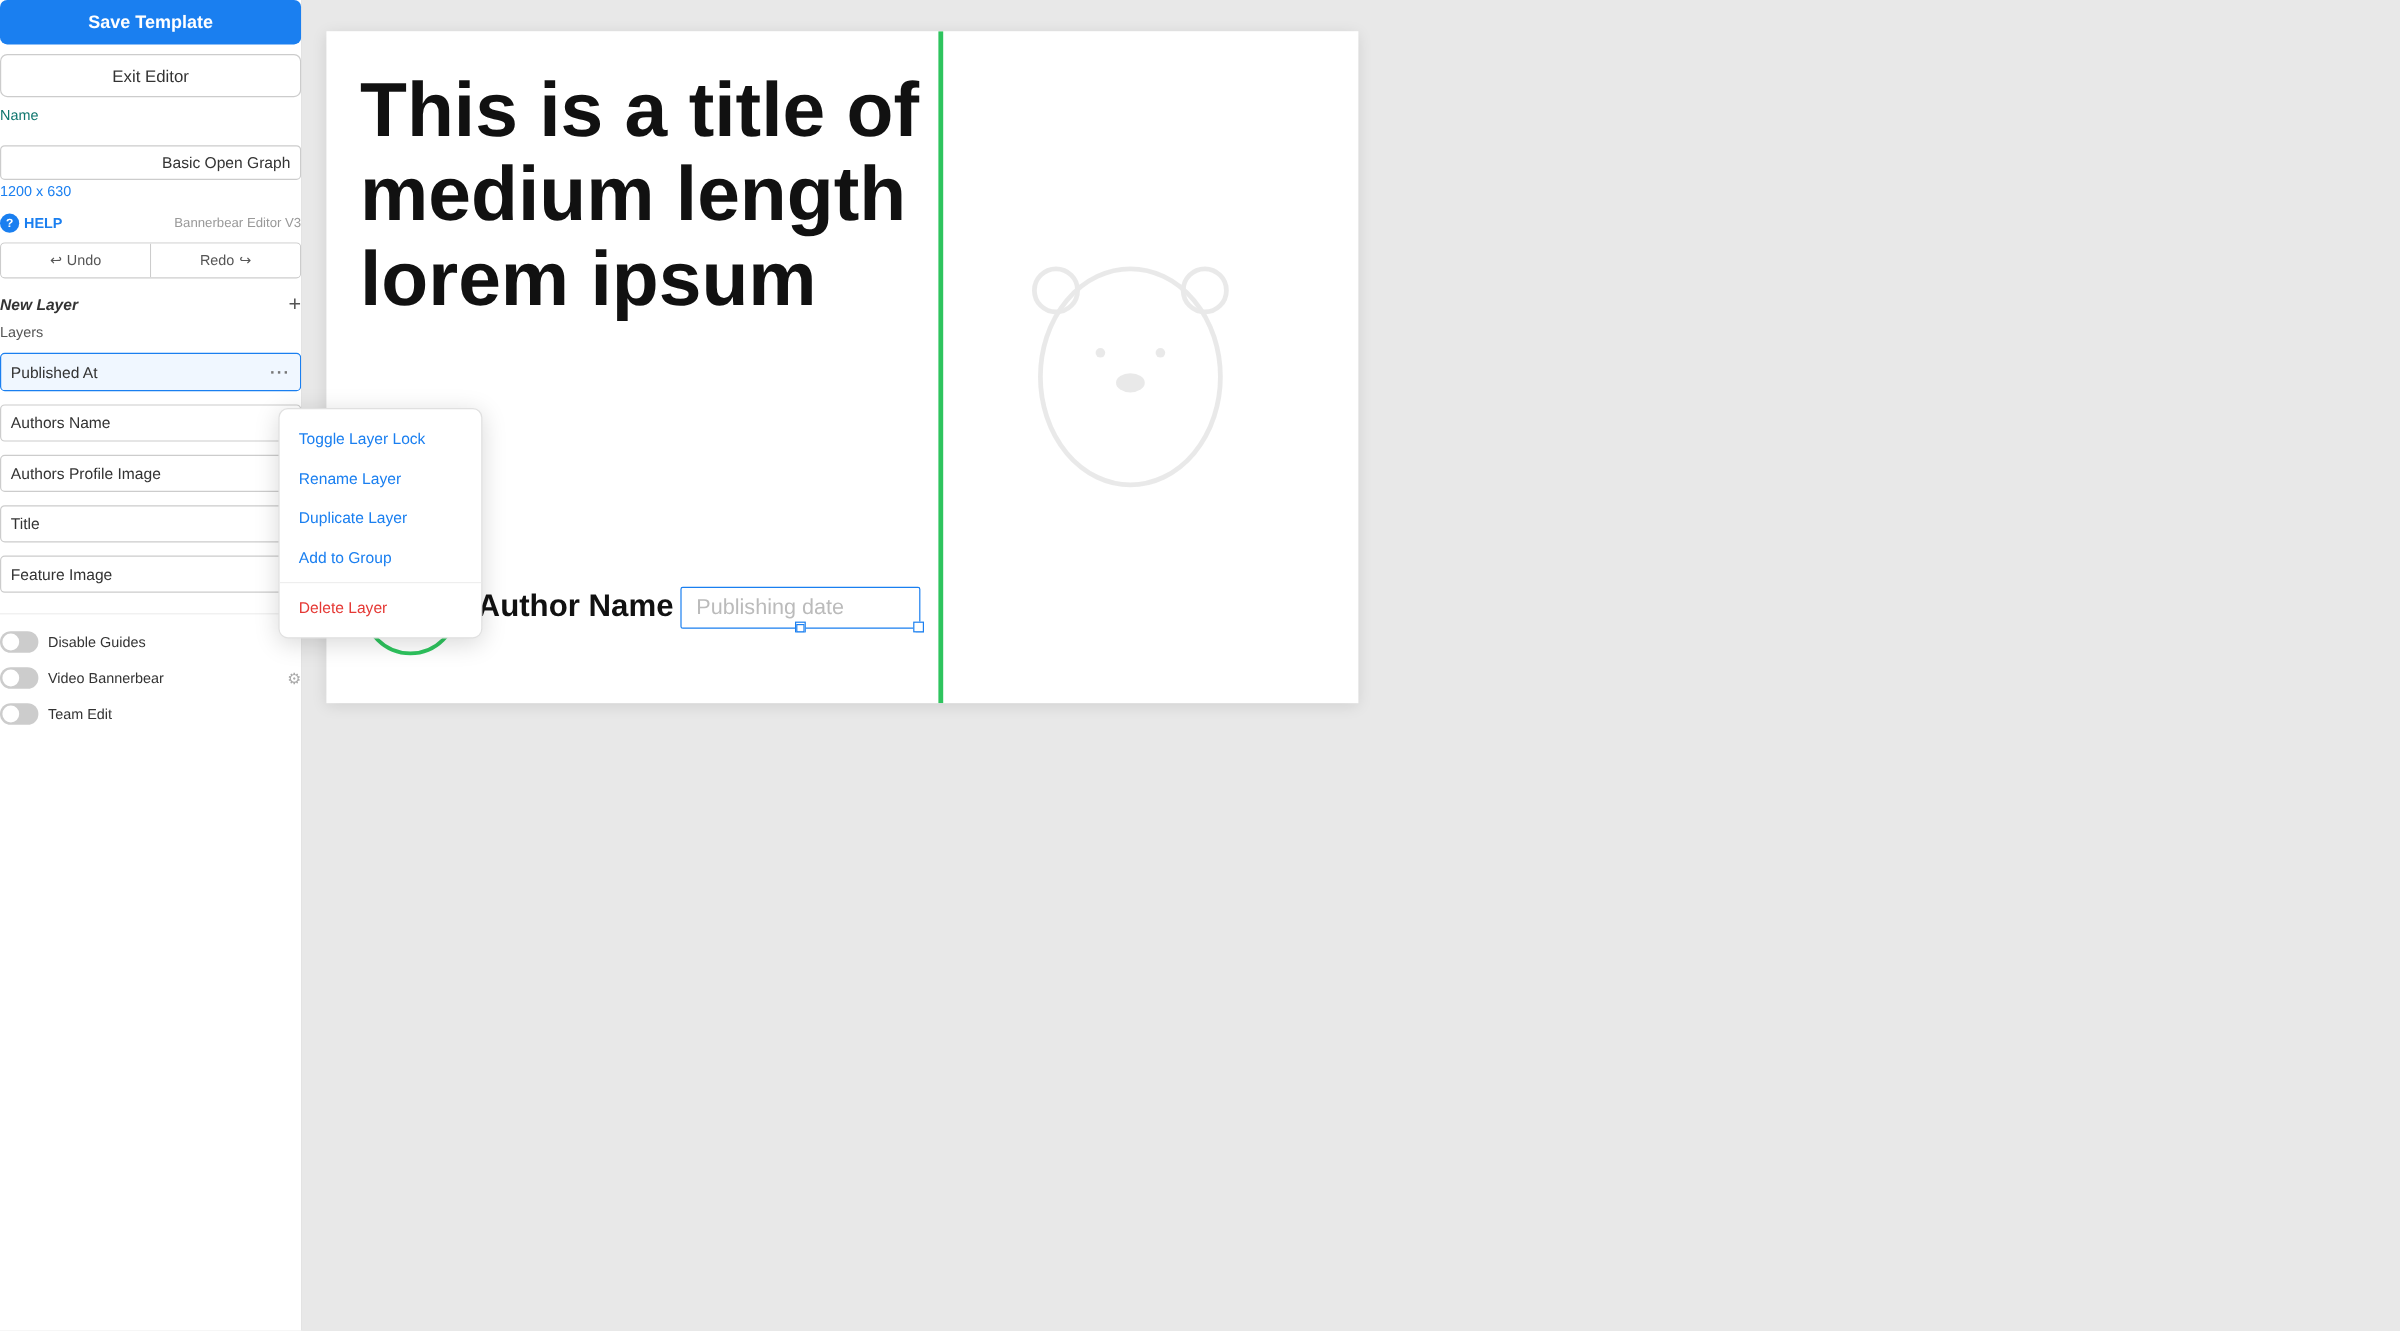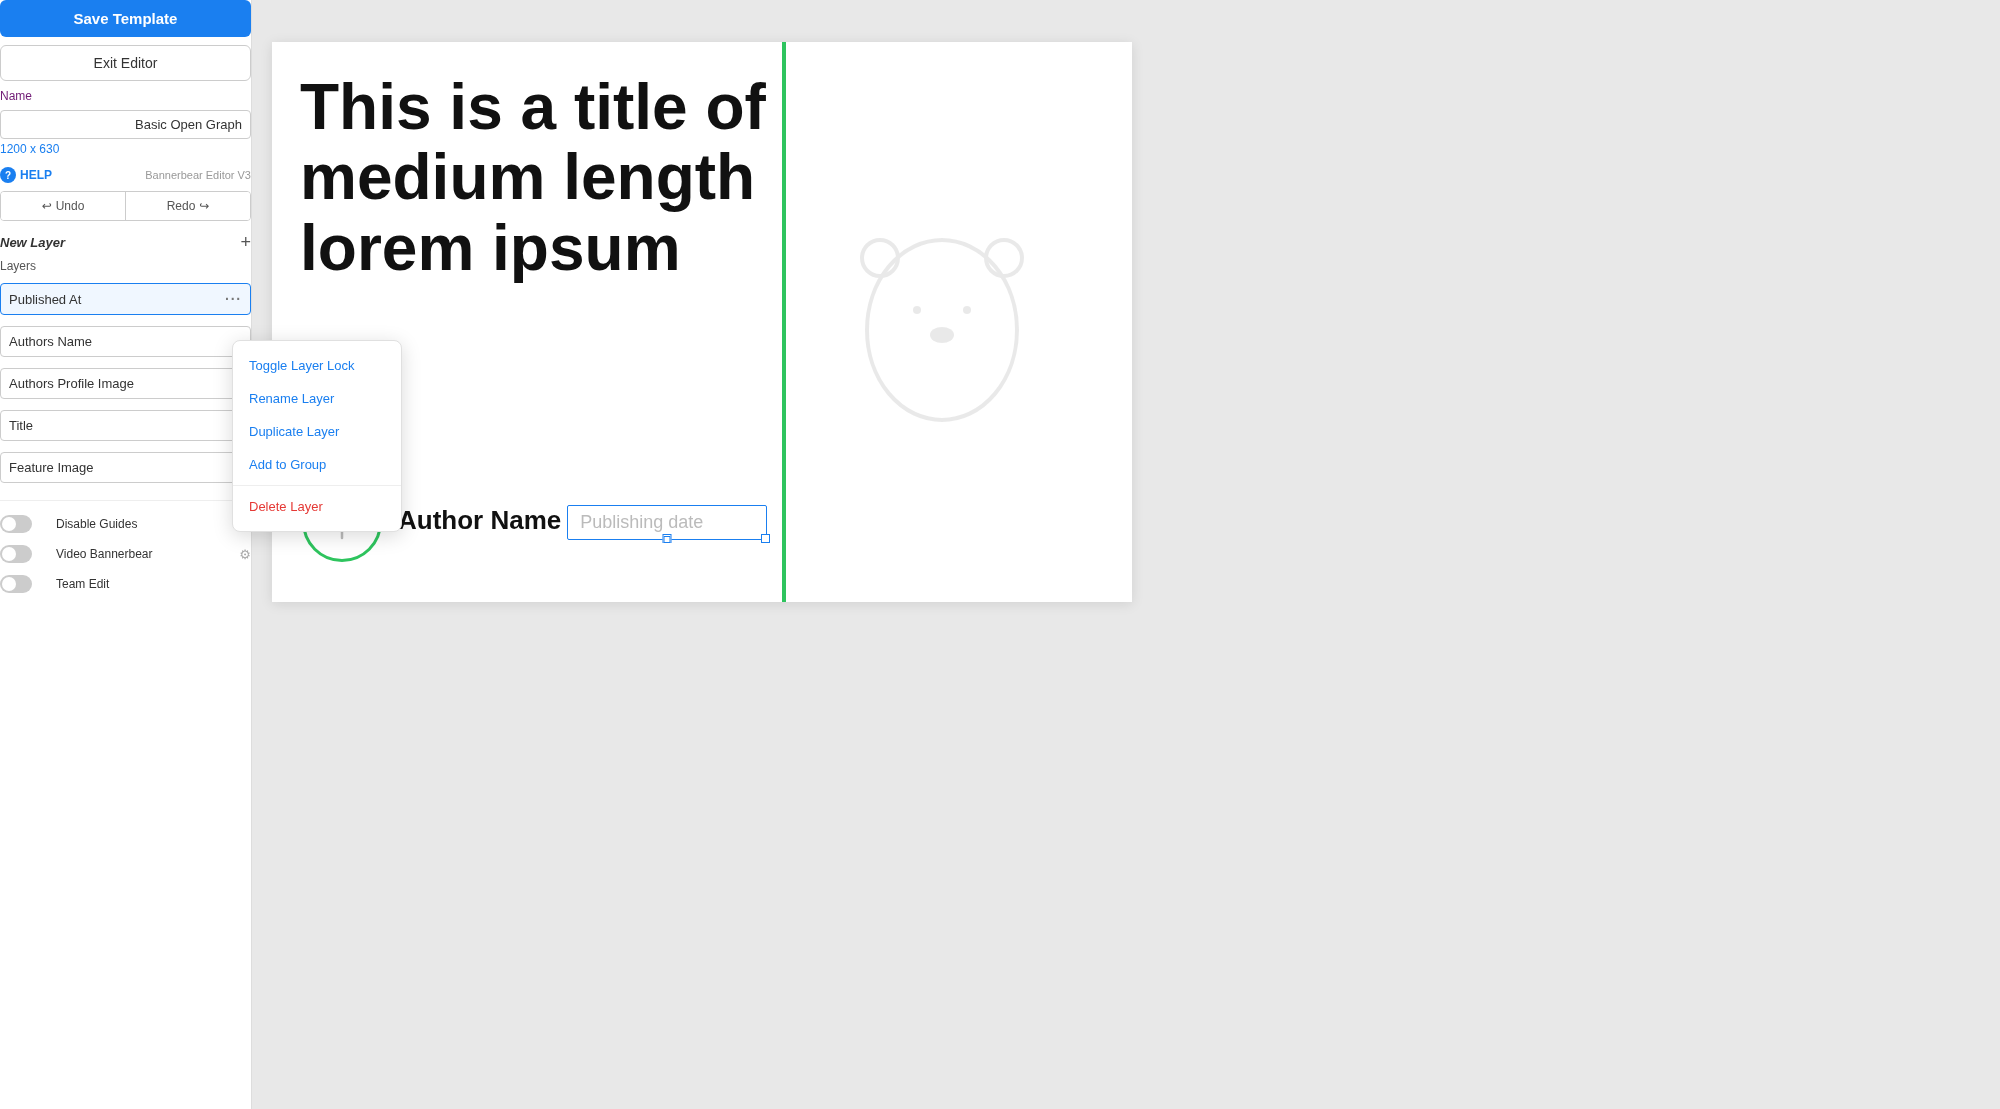--- a/index.html
+++ b/index.html
@@ -37,22 +37,22 @@
       border-radius: 6px;
       padding: 9px;
       font-size: 14px;
       font-weight: 500;
       cursor: pointer;
       width: 100%;
     }
 
     .field-label {
       font-size: 12px;
-      color: #701a75;
-      margin-bottom: 7px;
+      color: #0f766e;
+      margin-bottom: 18px;
       font-weight: 500;
     }
 
     .name-input {
       width: 100%;
       border: 1px solid #ccc;
       border-radius: 4px;
       padding: 6px 8px;
       font-size: 13px;
       color: #333;
@@ -185,21 +185,21 @@
 
     .divider {
       border: none;
       border-top: 1px solid #eee;
       margin: 6px 0;
     }
 
     .toggle-row {
       display: flex;
       align-items: center;
-      gap: 24px;
+      gap: 8px;
       font-size: 12px;
       color: #333;
       margin-bottom: 4px;
     }
 
     .toggle {
       width: 32px;
       height: 18px;
       background: #ccc;
       border-radius: 9px;
@@ -270,21 +270,21 @@
       position: relative;
     }
 
     .canvas-wrapper {
       position: relative;
       width: 860px;
       height: 560px;
       background: #fff;
       box-shadow: 0 2px 12px rgba(0,0,0,0.1);
       overflow: hidden;
-      margin-top: 22px;
+      margin-top: 6px;
     }
 
     
     .green-line {
       position: absolute;
       left: 510px;
       top: 0;
       width: 4px;
       height: 100%;
       background: #2ec45e;

